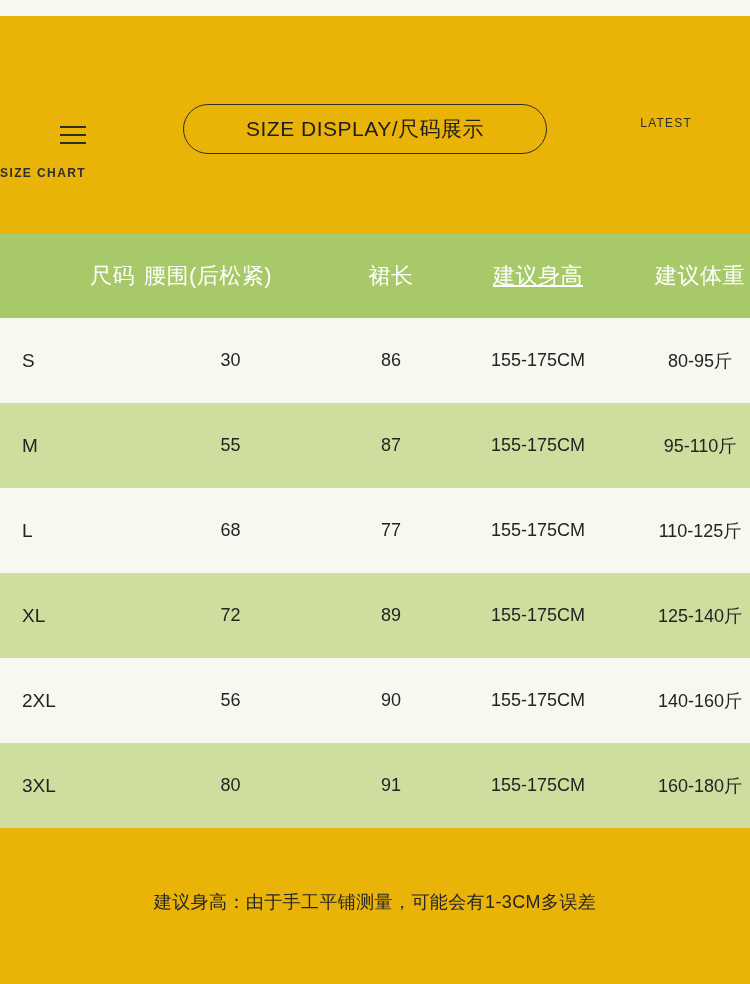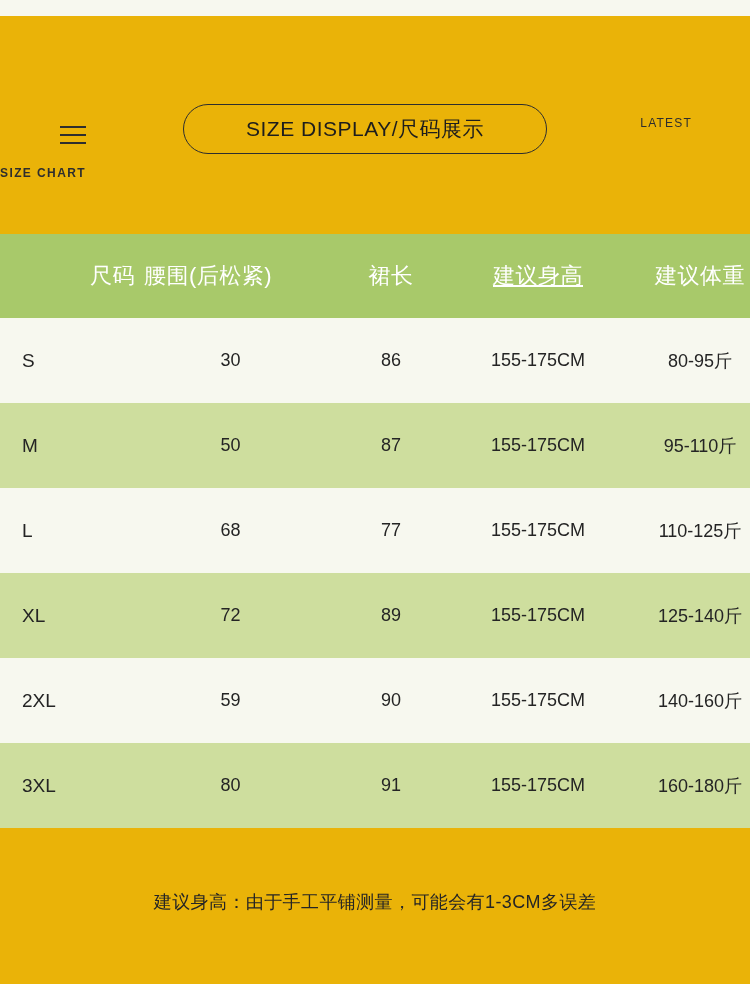--- a/index.html
+++ b/index.html
@@ -178,42 +178,42 @@
     <tbody>
       <tr class="odd">
         <td class="c-size">S</td>
         <td>30</td>
         <td>86</td>
         <td>155-175CM</td>
         <td>80-95斤</td>
       </tr>
       <tr class="even">
         <td class="c-size">M</td>
-        <td>50</td>
+        <td>55</td>
         <td>87</td>
         <td>155-175CM</td>
         <td>95-110斤</td>
       </tr>
       <tr class="odd">
         <td class="c-size">L</td>
         <td>68</td>
         <td>77</td>
         <td>155-175CM</td>
         <td>110-125斤</td>
       </tr>
       <tr class="even">
         <td class="c-size">XL</td>
         <td>72</td>
         <td>89</td>
         <td>155-175CM</td>
         <td>125-140斤</td>
       </tr>
       <tr class="odd">
         <td class="c-size">2XL</td>
-        <td>59</td>
+        <td>56</td>
         <td>90</td>
         <td>155-175CM</td>
         <td>140-160斤</td>
       </tr>
       <tr class="even">
         <td class="c-size">3XL</td>
         <td>80</td>
         <td>91</td>
         <td>155-175CM</td>
         <td>160-180斤</td>

